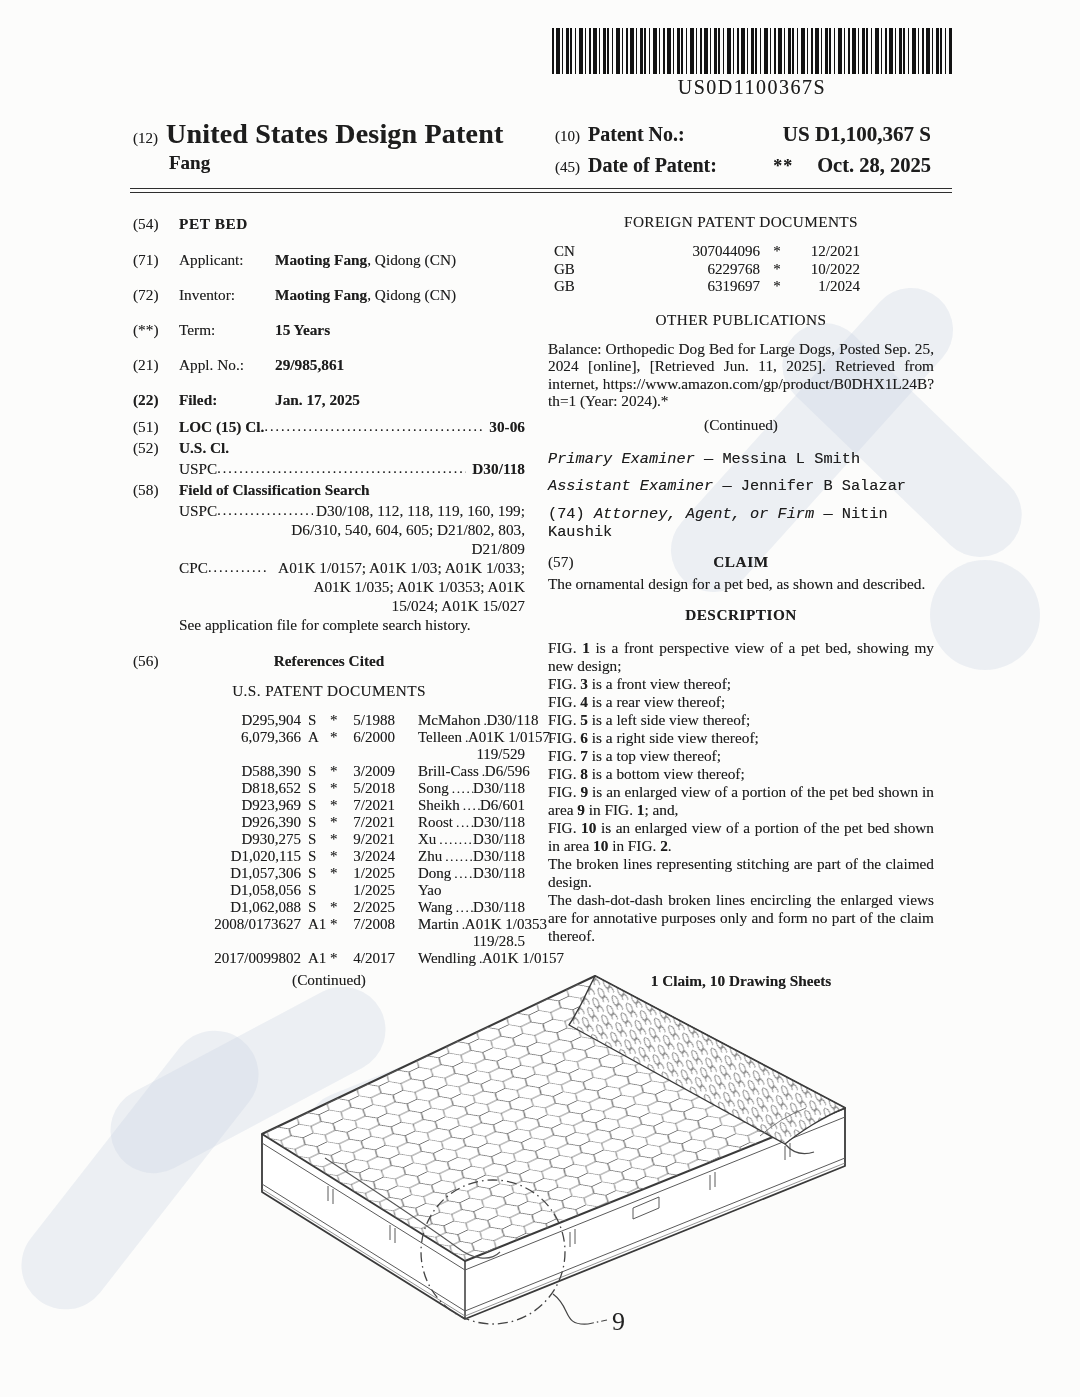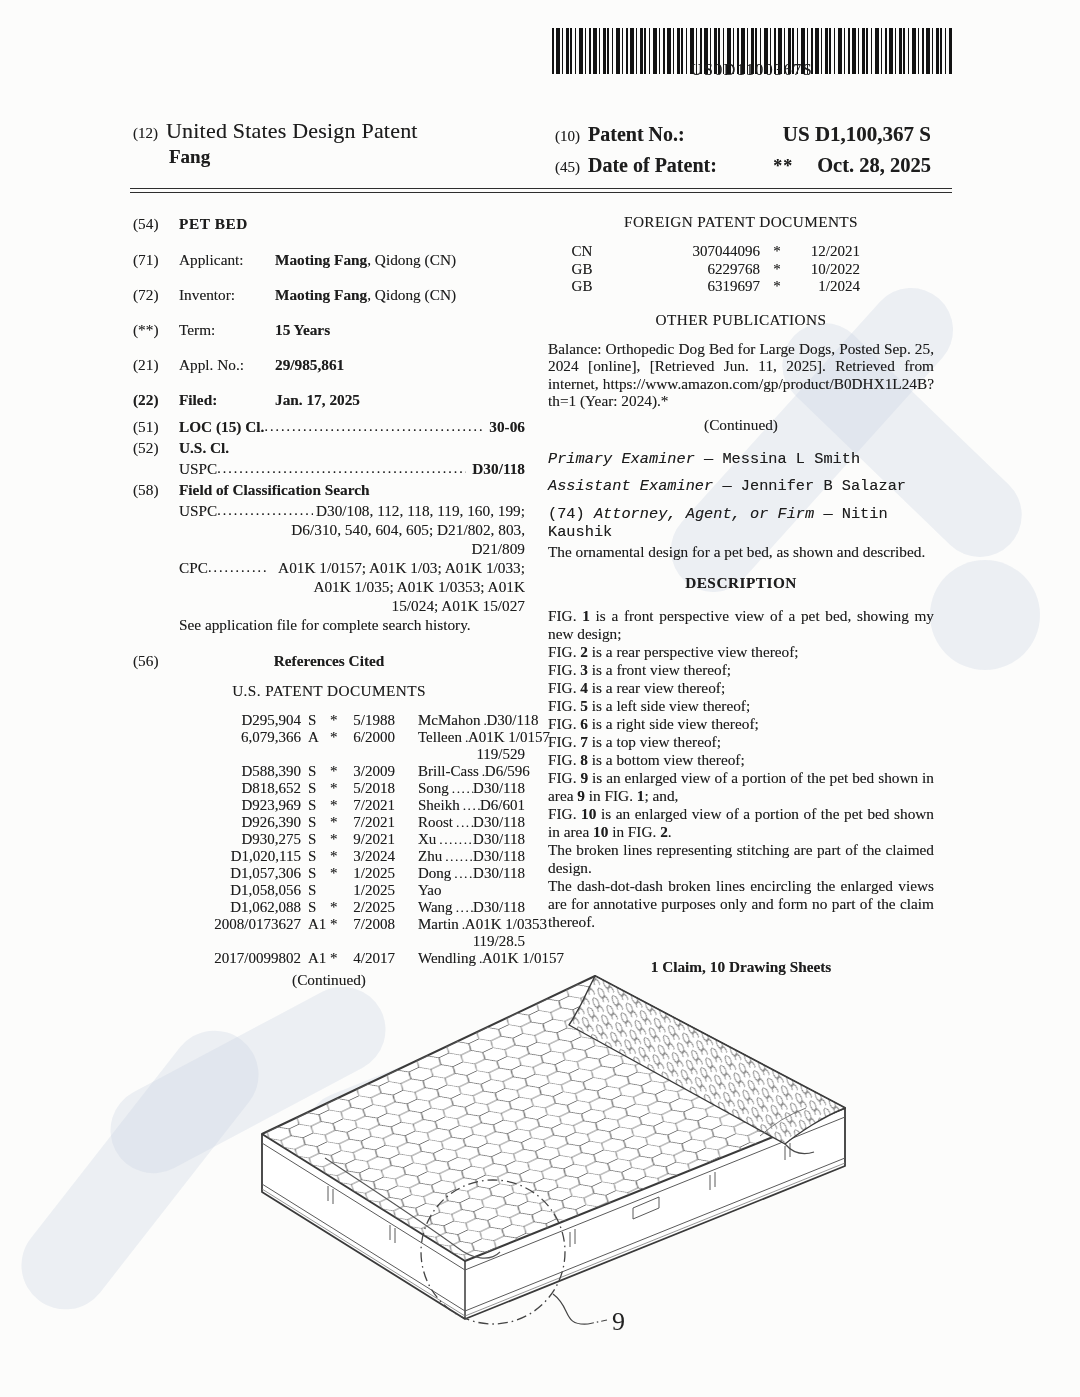--- a/index.html
+++ b/index.html
@@ -23,28 +23,28 @@
   .barcode{left:552px;top:28px;width:400px;height:46px;
     background:repeating-linear-gradient(90deg,
       #121212 0 2px,#fcfcfb 2px 4px,
       #121212 4px 8px,#fcfcfb 8px 10px,
       #121212 10px 11px,#fcfcfb 11px 14px,
       #121212 14px 17px,#fcfcfb 17px 18px,
       #121212 18px 20px,#fcfcfb 20px 23px,
       #121212 23px 24px,#fcfcfb 24px 27px,
       #121212 27px 31px,#fcfcfb 31px 33px,
       #121212 33px 34px,#fcfcfb 34px 37px);}
-  .barcode-text{left:552px;top:61px;width:400px;text-align:center;
-    font-size:16px;letter-spacing:1.5px;}
+  .barcode-text{left:552px;top:76px;width:400px;text-align:center;
+    font-size:20px;letter-spacing:1.5px;}
 
   
   .hdr-left{left:133px;top:118px;width:430px;}
   .hrow1{display:flex;align-items:baseline;}
   .hcode{font-size:15px;flex:none;margin-right:8px;}
-  .htitle{font-size:22px;font-weight:normal;letter-spacing:.2px;white-space:nowrap;}
+  .htitle{font-size:28px;font-weight:bold;letter-spacing:.2px;white-space:nowrap;}
   .hname{font-size:19px;font-weight:bold;margin:2px 0 0 36px;}
   .hdr-right{left:555px;top:122px;width:376px;}
   .hrow{display:flex;align-items:baseline;margin-bottom:7px;}
   .hlabel{font-size:20px;font-weight:bold;white-space:nowrap;}
   .hstars{font-size:18px;font-weight:bold;margin-left:auto;letter-spacing:1px;}
   .hval{font-size:21px;font-weight:bold;margin-left:auto;white-space:nowrap;}
   .hval2{font-size:20.5px;font-weight:bold;margin-left:24px;white-space:nowrap;}
   .rule{left:130px;top:188px;width:822px;height:3px;
         border-top:1.6px solid #2e2e2e;border-bottom:1.6px solid #2e2e2e;}
 
@@ -87,21 +87,21 @@
   .c-name{flex:none;padding-left:23px;}
   .c-dots{flex:1 1 0;overflow:hidden;white-space:nowrap;letter-spacing:1.5px;
           font-size:13.5px;padding:0 3px;}
   .c-cls{flex:none;white-space:nowrap;}
   .c-cont{flex:1 1 0;text-align:right;}
   .continued{text-align:center;margin-top:3px;}
 
   
   .ftable{margin:12px 0 14px 6px;width:330px;line-height:17.5px;font-size:15px;}
   .frow2{display:flex;}
-  .f-country{width:56px;flex:none;text-align:center;}
+  .f-country{width:56px;flex:none;}
   .f-num{width:150px;flex:none;text-align:right;}
   .f-star{width:34px;flex:none;text-align:center;}
   .f-date{width:66px;flex:none;text-align:right;}
 
   .jp{margin:0;text-align:justify;line-height:18px;overflow-wrap:break-word;}
   .pubpara{margin-top:11px;line-height:17.5px;}
   .people{margin-top:16px;}
   .pline{margin:9px 0 1px 0;line-height:18.5px;font-family:Liberation Mono, monospace;}
   .claimrow{position:relative;margin-top:10px;margin-bottom:4px;}
   .claimcode{position:absolute;left:0;top:0;}
@@ -433,29 +433,32 @@
 
     <div class="people">
 
         <p class="pline"><i>Primary Examiner</i> — Messina L Smith</p>
 
         <p class="pline"><i>Assistant Examiner</i> — Jennifer B Salazar</p>
 
         <p class="pline">(74) <i>Attorney, Agent, or Firm</i> — Nitin Kaushik</p>
       </div>
 
+    <div class="claimrow">
+      <span class="claimcode">(57)</span>
+      <div class="ctr bold" style="letter-spacing:.6px">CLAIM</div>
+    </div>
     <p class="jp">The ornamental design for a pet bed, as shown and described.</p>
 
     <div class="ctr bold desc-title" style="letter-spacing:.5px">DESCRIPTION</div>
 
     <div class="paras">
 
         <p class="jp">FIG. <b>1</b> is a front perspective view of a pet bed, showing my new design;</p>
 
-        <p class="jp">FIG. <b>2</b> is a rear perspective view thereof;</p>
 
         <p class="jp">FIG. <b>3</b> is a front view thereof;</p>
 
         <p class="jp">FIG. <b>4</b> is a rear view thereof;</p>
 
         <p class="jp">FIG. <b>5</b> is a left side view thereof;</p>
 
         <p class="jp">FIG. <b>6</b> is a right side view thereof;</p>
 
         <p class="jp">FIG. <b>7</b> is a top view thereof;</p>

